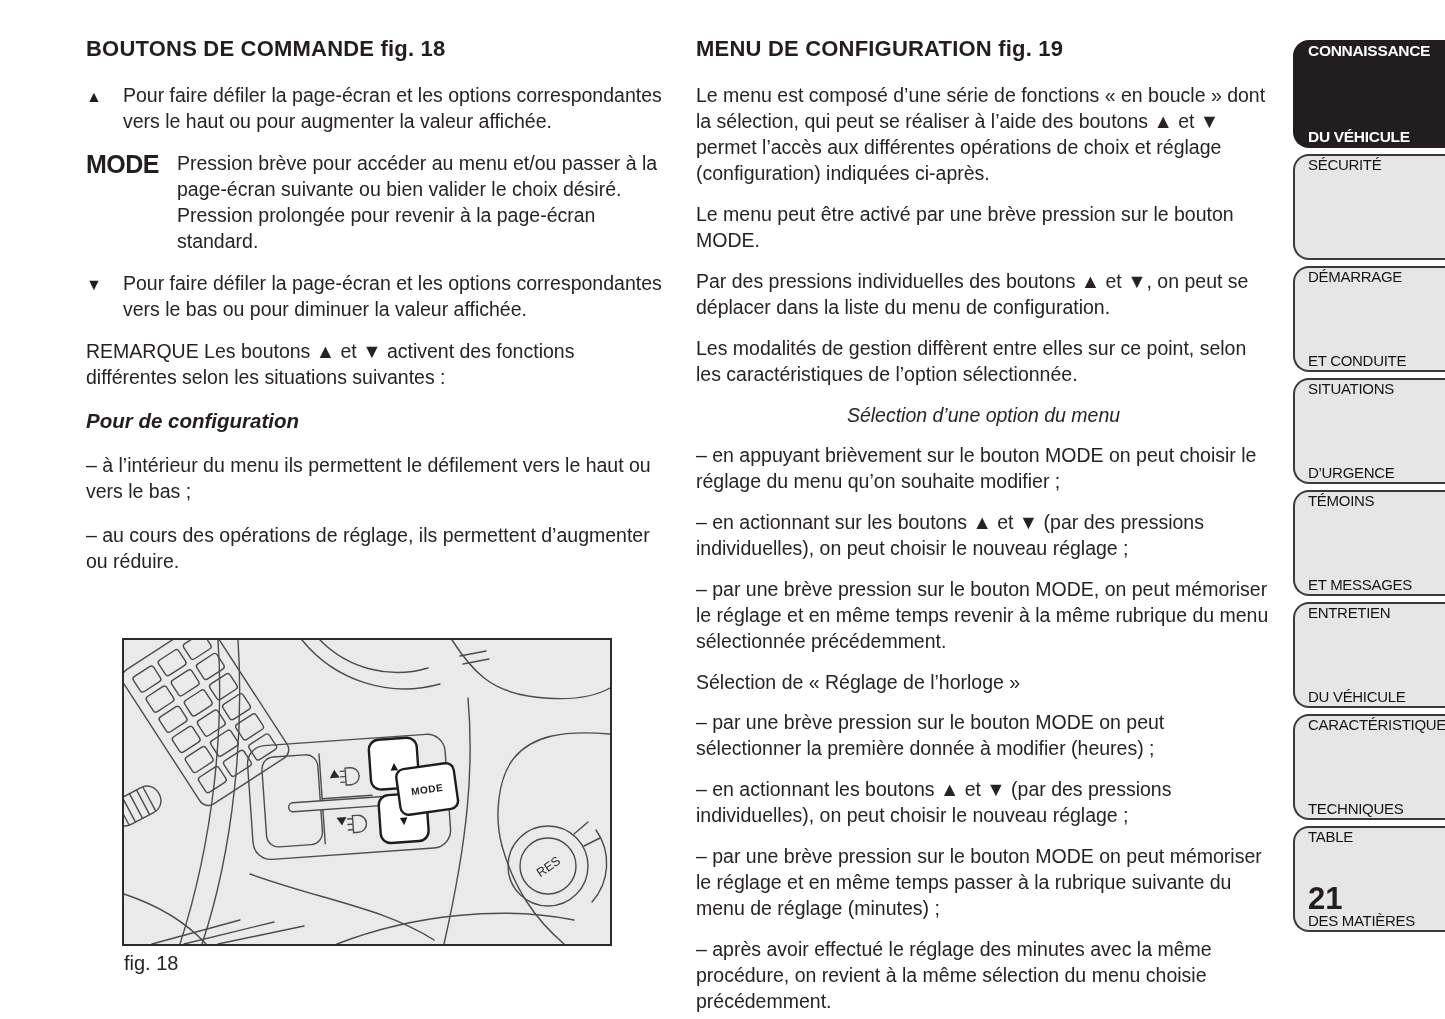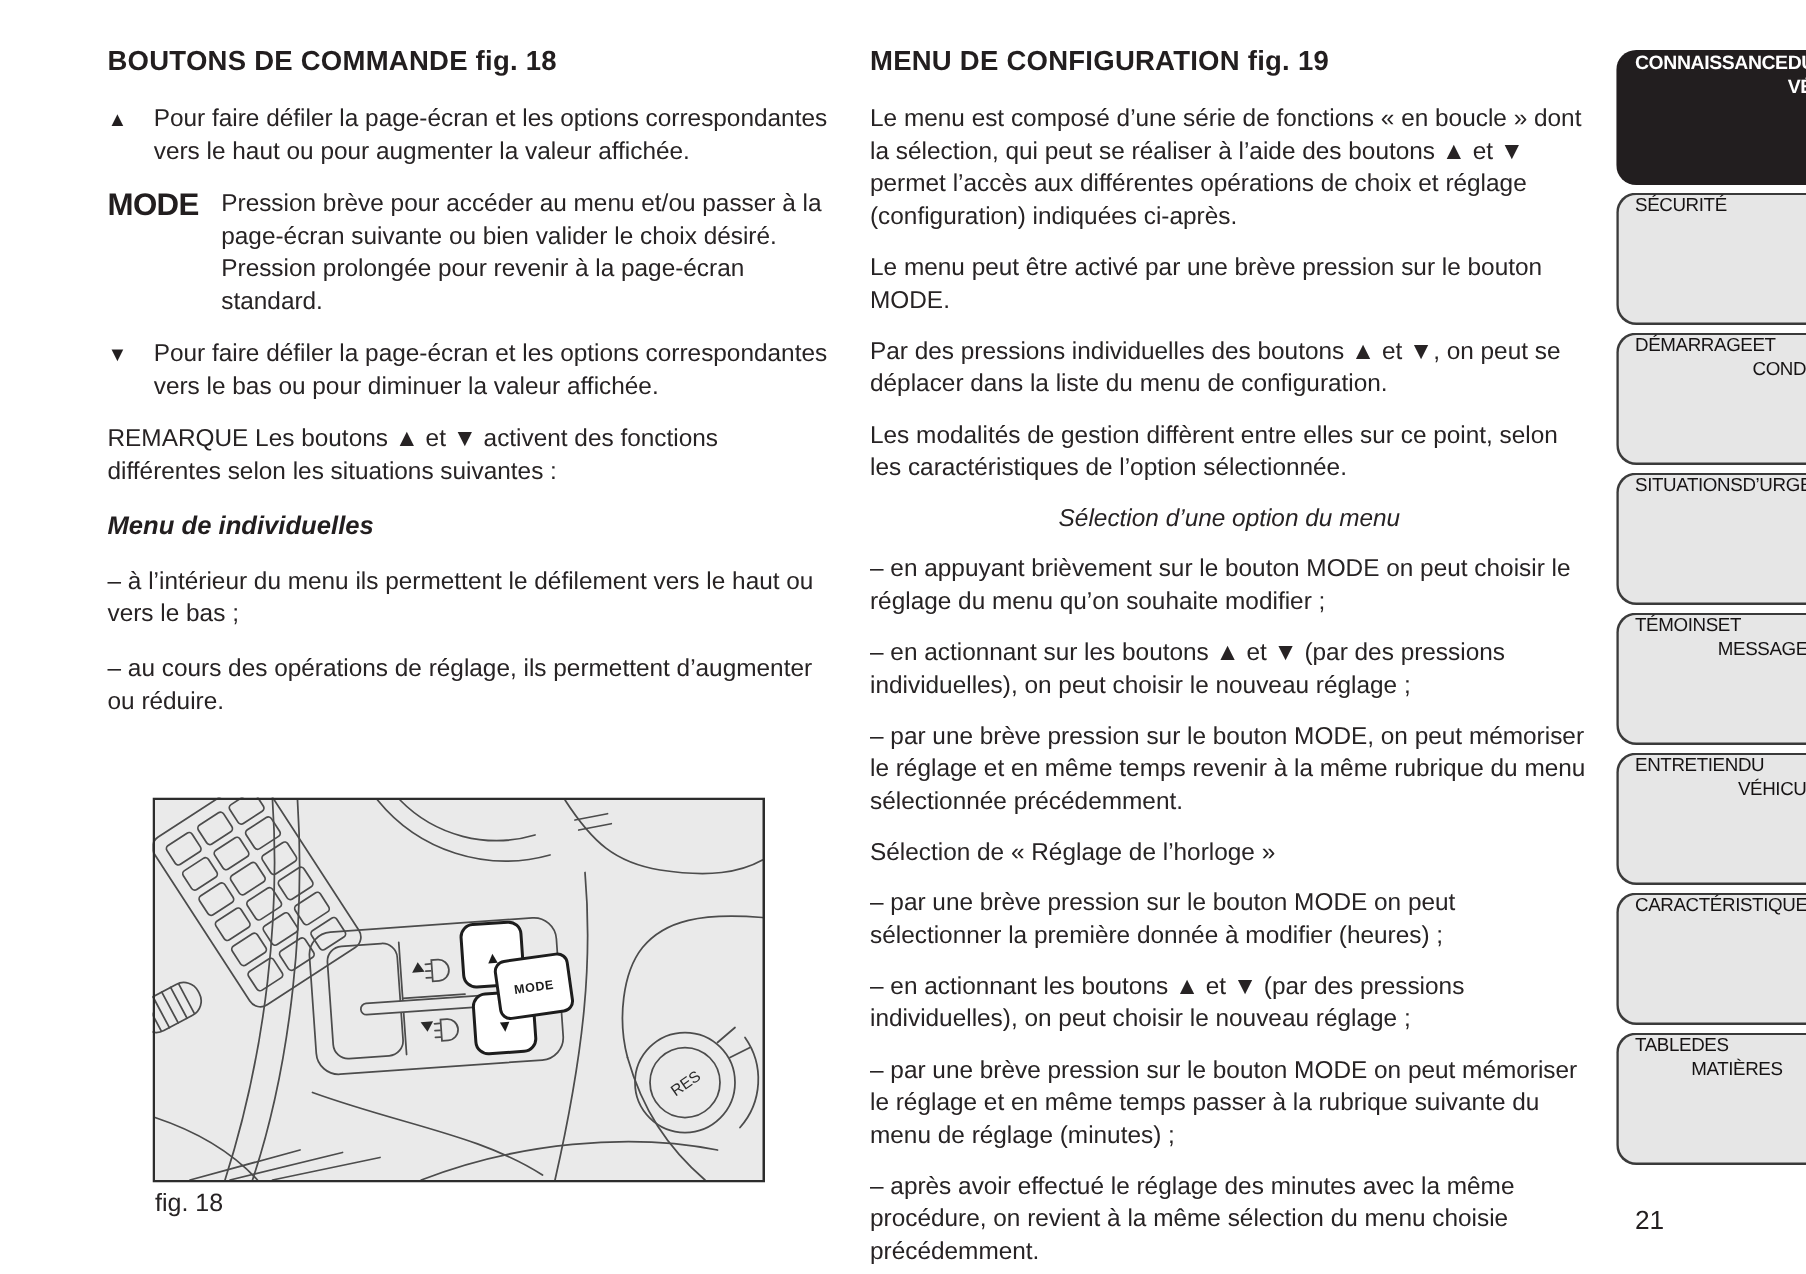--- a/index.html
+++ b/index.html
@@ -30,29 +30,29 @@
   .figure{position:absolute;left:122px;top:638px;width:490px;height:308px;}
   .figure svg{display:block;}
   .fig-caption{position:absolute;left:124px;top:952px;font-size:20px;color:#272324;}
 
   
   .sidebar{position:absolute;top:40px;right:0;width:152px;}
   .tab{
     box-sizing:border-box;height:106px;margin-bottom:6px;
     background:#e6e6e6;border:2px solid #3a3a3a;border-right:none;
     border-radius:16px 0 0 16px;
-    display:flex;flex-direction:row;justify-content:space-between;
+    display:flex;flex-direction:column;justify-content:space-between;
     padding-left:13px;font-size:15px;line-height:18.5px;
     letter-spacing:-.3px;color:#161314;cursor:pointer;
   }
   .tab.active{
     height:108px;background:#221e1f;border-color:#221e1f;
     color:#ffffff;font-weight:bold;font-size:15.5px;
   }
-  .page-num{position:absolute;left:1308px;top:965px;font-size:21px;font-weight:normal;color:#221e1f;}
+  .page-num{position:absolute;left:1308px;top:881px;font-size:31px;font-weight:bold;color:#221e1f;}
 </style>
 </head>
 <body>
 
 <div class="page">
 
   <div class="col col-left body-text">
     <h1 class="heading">BOUTONS DE COMMANDE fig. 18</h1>
 
     <div class="term-row">
@@ -65,21 +65,21 @@
       <span class="txt">Pression brève pour accéder au menu et/ou passer à la page-écran suivante ou bien valider le choix désiré. Pression prolongée pour revenir à la page-écran standard.</span>
     </div>
 
     <div class="term-row">
       <span class="sym">▼</span>
       <span class="txt">Pour faire défiler la page-écran et les options correspondantes vers le bas ou pour diminuer la valeur affichée.</span>
     </div>
 
     <p class="para remark">REMARQUE Les boutons ▲ et ▼ activent des fonctions différentes selon les situations suivantes :</p>
 
-    <h2 class="sub-bold-italic">Menu de individuelles</h2>
+    <h2 class="sub-bold-italic">Pour de configuration</h2>
 
     <p class="para" style="margin-bottom:18px">– à l’intérieur du menu ils permettent le défilement vers le haut ou vers le bas ;</p>
     <p class="para">– au cours des opérations de réglage, ils permettent d’augmenter ou réduire.</p>
   </div>
 
   <div class="figure">
     <svg width="490" height="308" viewBox="0 0 490 308" xmlns="http://www.w3.org/2000/svg">
       <rect x="0" y="0" width="490" height="308" fill="#eaeaea"></rect>
       <g stroke="#4c4c4c" stroke-width="1.4" fill="none" stroke-linecap="round">
 

